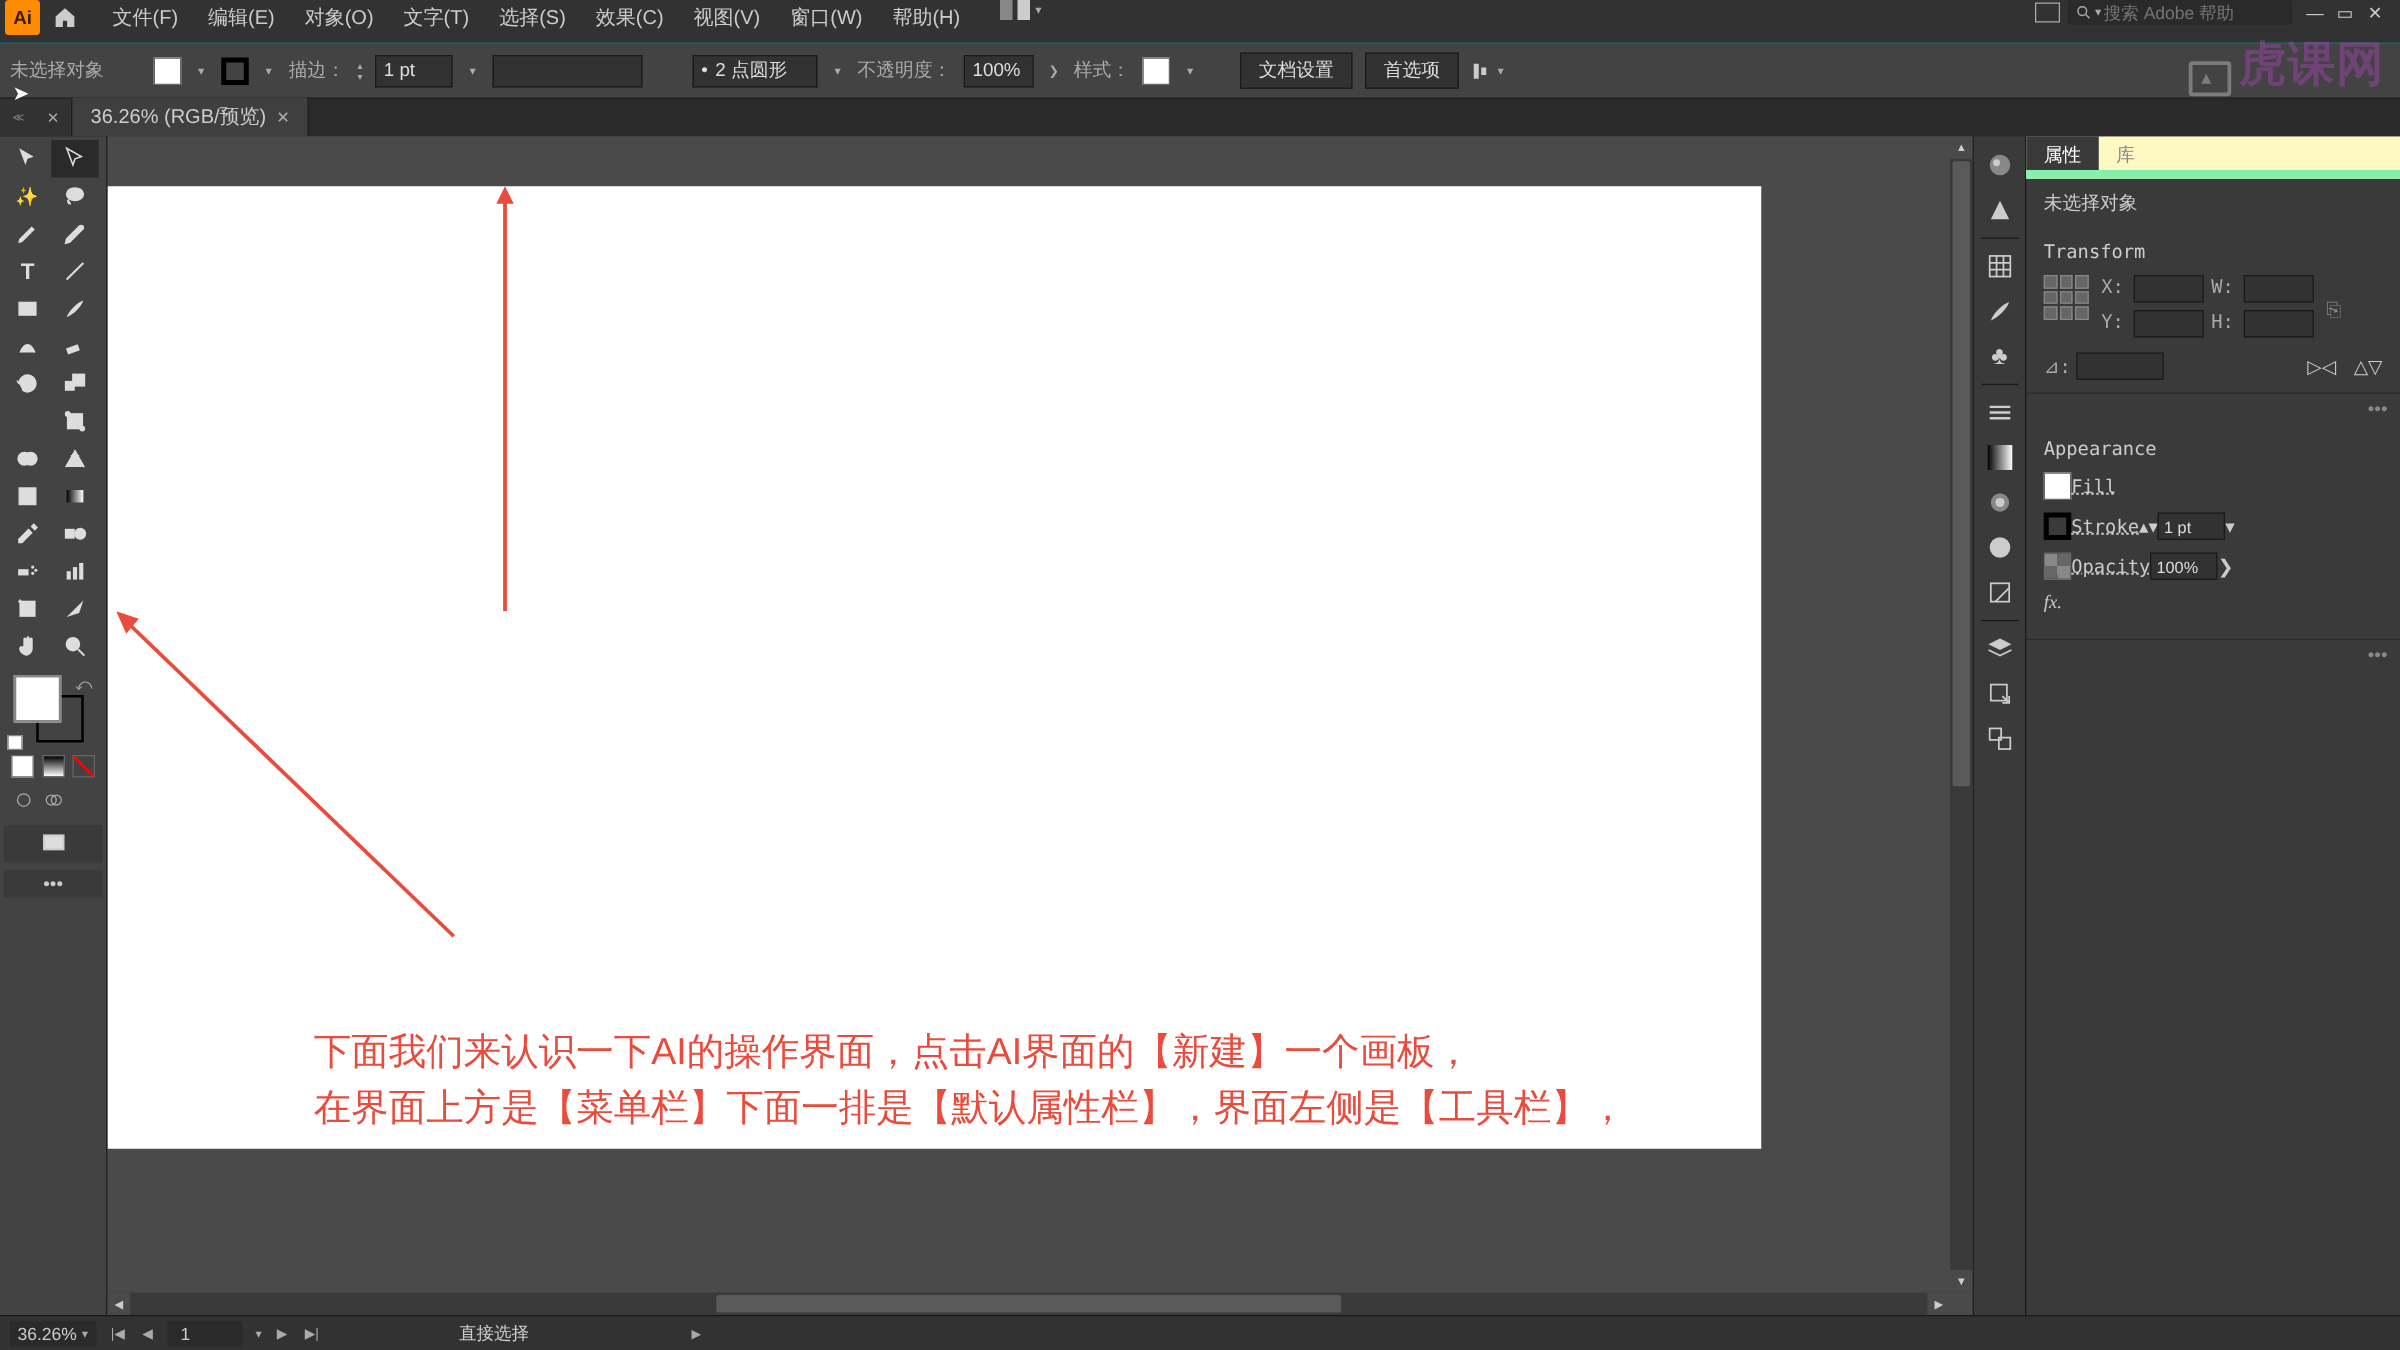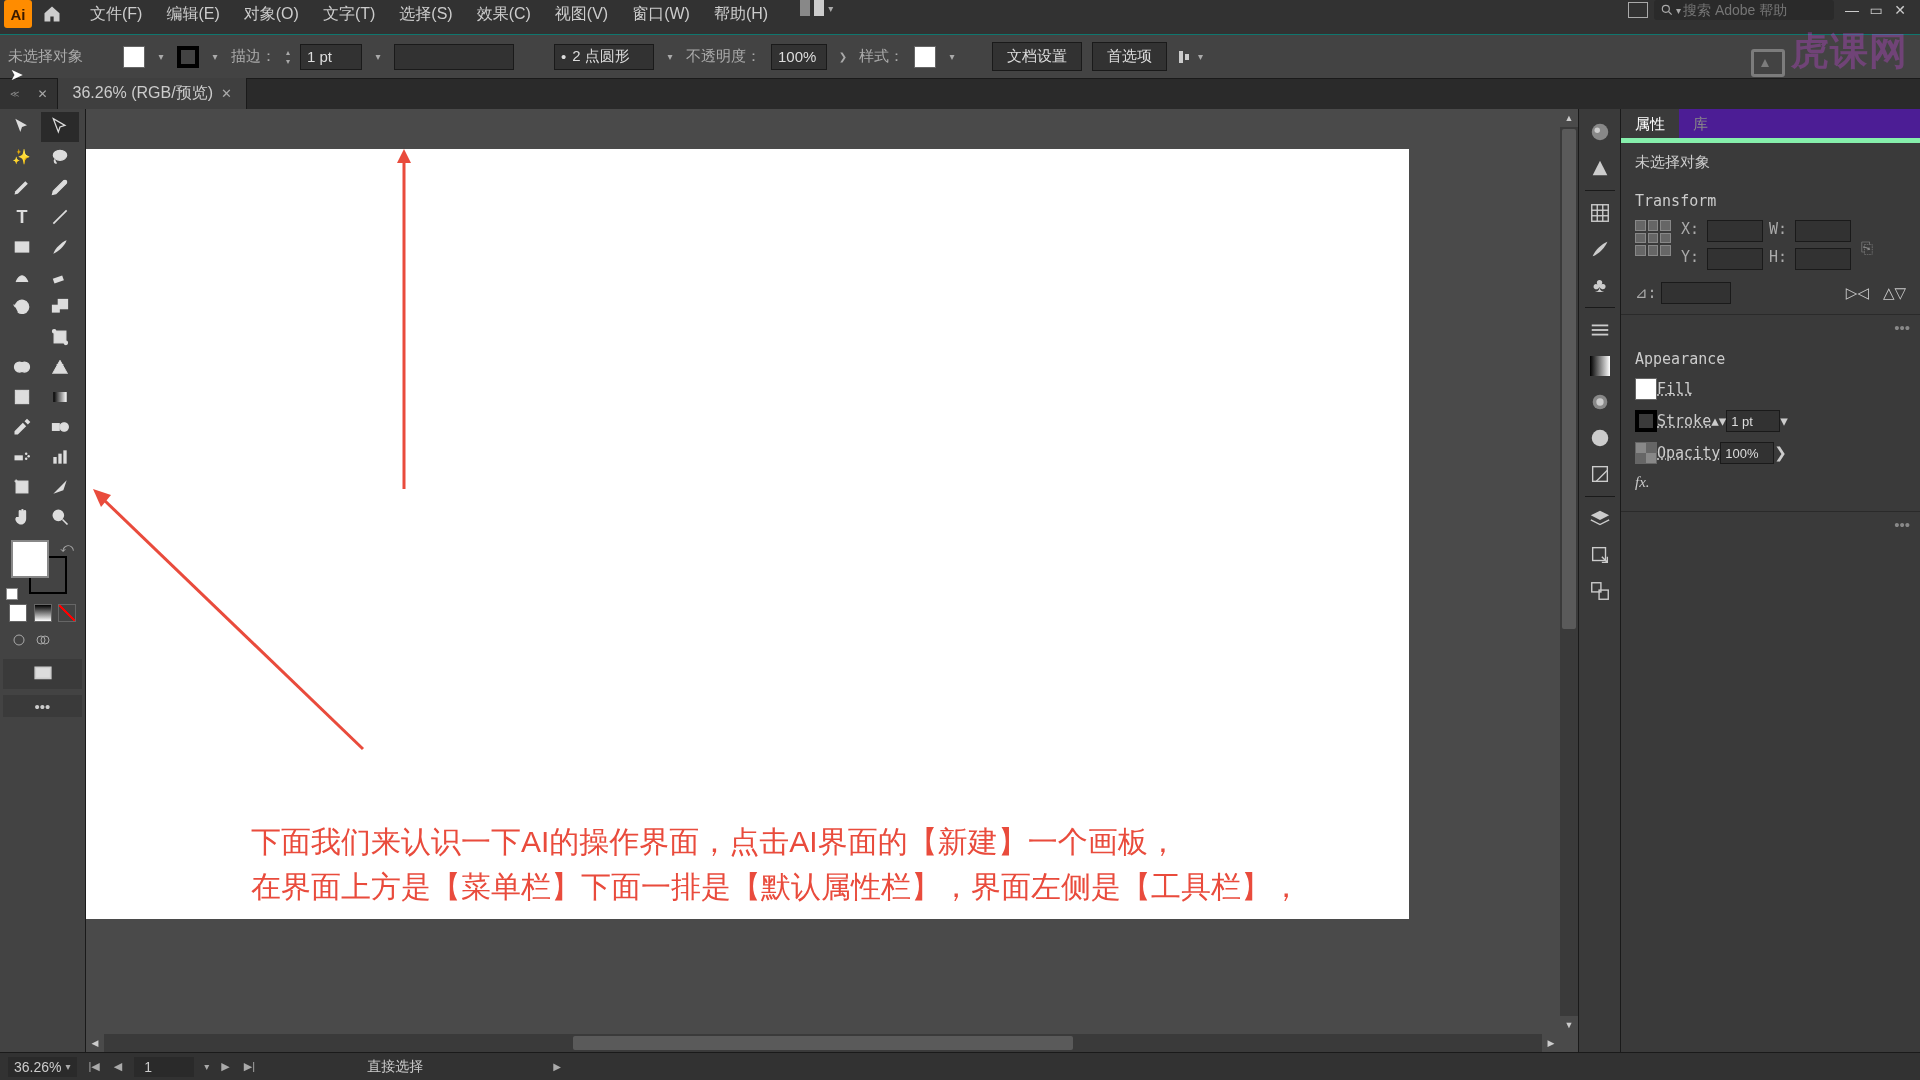--- a/index.html
+++ b/index.html
@@ -71,21 +71,21 @@
 .red-arrow2 { position: absolute; left: 7px; top: 340px; width: 300px; height: 280px; pointer-events:none; z-index:50;}
 .red-text { position: absolute; left: 165px; top: 670px; color: #e94b3c; font-size: 30px; line-height: 1.5; font-weight: 500; z-index:50;}
 
 
 .right-strip { width: 42px; background: #3a3a3a; display: flex; flex-direction: column; align-items: center; padding-top: 6px; border-left: 1px solid #1a1a1a; gap: 2px; }
 .right-strip .strip-icon { width: 34px; height: 34px; display: flex; align-items: center; justify-content: center; cursor: pointer; }
 .right-strip .sep { width: 30px; height: 1px; background: #1a1a1a; margin: 3px 0;}
 
 
 .props-panel { width: 300px; background: #3a3a3a; display: flex; flex-direction: column; border-left: 1px solid #1a1a1a; font-size: 15px; }
-.props-panel .tabs { height: 34px; display: flex; background: #4c1d95; border-bottom: 5px solid #86efac;}
+.props-panel .tabs { height: 34px; display: flex; background: #fef9c3; border-bottom: 7px solid #86efac;}
 .props-panel .tabs .ptab { padding: 6px 14px; cursor: pointer; color: #888;}
 .props-panel .tabs .ptab.active { color: #fff; background: #3a3a3a; }
 .props-panel .section { padding: 10px 14px; border-bottom: 1px solid #2a2a2a; }
 .props-panel .section-title { color: #ccc; margin-bottom: 10px; font-family: Consolas, monospace;}
 .props-panel .noselect { color: #ccc; padding: 10px 14px; }
 .props-panel .transform-grid { display: flex; gap: 10px; align-items: flex-start; }
 .props-panel .anchor-picker { width: 36px; height: 36px; display: grid; grid-template-columns: repeat(3,1fr); gap:2px; }
 .props-panel .anchor-picker .d{ background:#666; border:1px solid #888;}
 .props-panel .field-row { display: flex; gap: 6px; margin-bottom: 6px;}
 .props-panel .field-label { width: 20px; color: #aaa; font-family: Consolas, monospace;}

